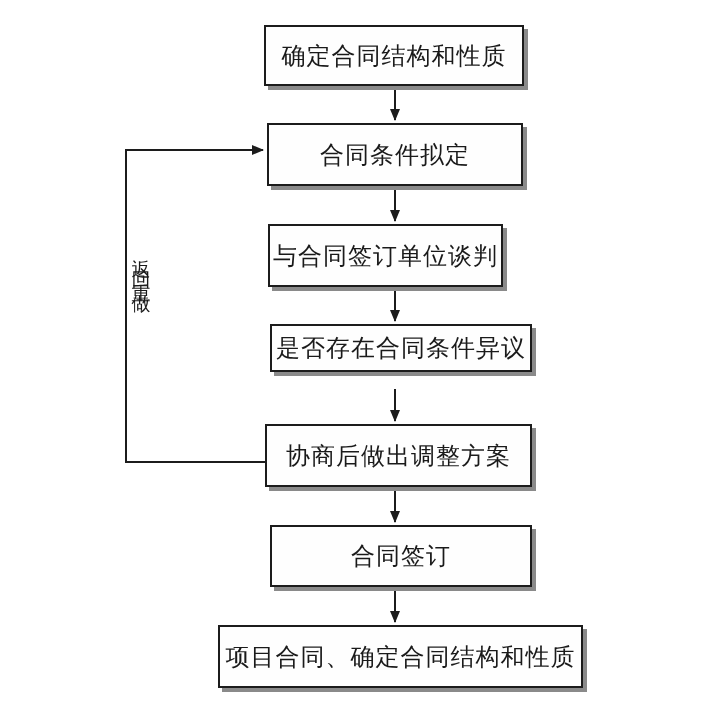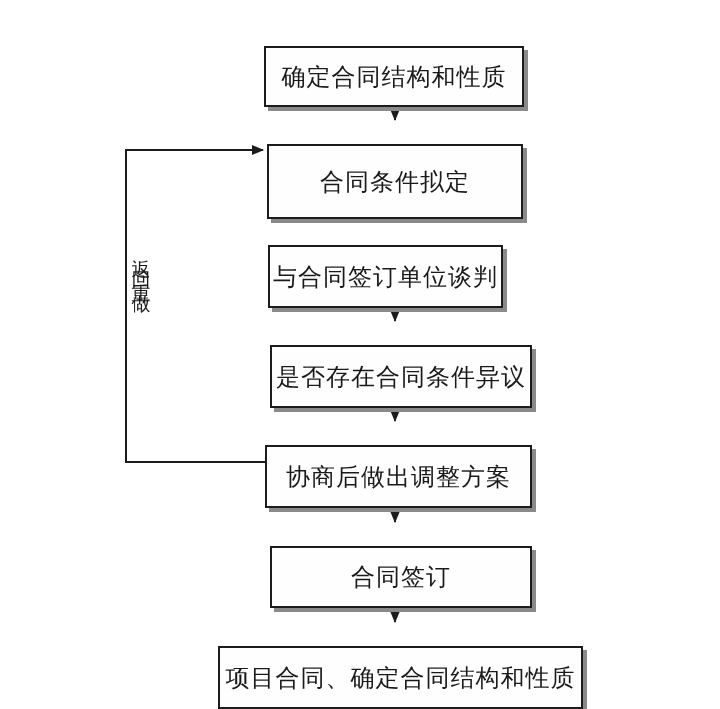--- a/index.html
+++ b/index.html
@@ -28,21 +28,20 @@
     border: 2px solid #1c1c1c;
     background: #fefefe;
     box-shadow: 4px 4px 0 #8a8a8a;
     display: flex;
     align-items: center;
     justify-content: center;
     font-size: 24px;
     letter-spacing: 1px;
     color: #1a1a1a;
     white-space: nowrap;
-    margin-top: 21px;
   }
   .loop-label {
     position: absolute;
     left: 128px;
     top: 244px;
     writing-mode: vertical-lr;
     text-orientation: upright;
     font-size: 19px;
     letter-spacing: 12px;
     color: #1a1a1a;
@@ -67,29 +66,29 @@
     <line x1="395" y1="489" x2="395" y2="522" stroke="#1c1c1c" stroke-width="2" marker-end="url(#ah)"></line>
     <line x1="395" y1="589" x2="395" y2="622" stroke="#1c1c1c" stroke-width="2" marker-end="url(#ah)"></line>
 
     <polyline points="265,462 126,462 126,150 263,150" fill="none" stroke="#1c1c1c" stroke-width="2" marker-end="url(#ah)"></polyline>
   </svg>
 
   <div class="node" style="left:264px; top:25px;  width:260px; height:61px;">
     <span>确定合同结构和性质</span>
   </div>
 
-  <div class="node" style="left:267px; top:123px; width:256px; height:75px;">
+  <div class="node" style="left:267px; top:123px; width:256px; height:63px;">
     <span>合同条件拟定</span>
   </div>
 
   <div class="node" style="left:268px; top:224px; width:235px; height:63px;">
     <span>与合同签订单位谈判</span>
   </div>
 
-  <div class="node" style="left:270px; top:324px; width:262px; height:63px;">
+  <div class="node" style="left:270px; top:324px; width:262px; height:48px;">
     <span>是否存在合同条件异议</span>
   </div>
 
   <div class="node" style="left:265px; top:424px; width:267px; height:63px;">
     <span>协商后做出调整方案</span>
   </div>
 
   <div class="node" style="left:270px; top:525px; width:262px; height:62px;">
     <span>合同签订</span>
   </div>

